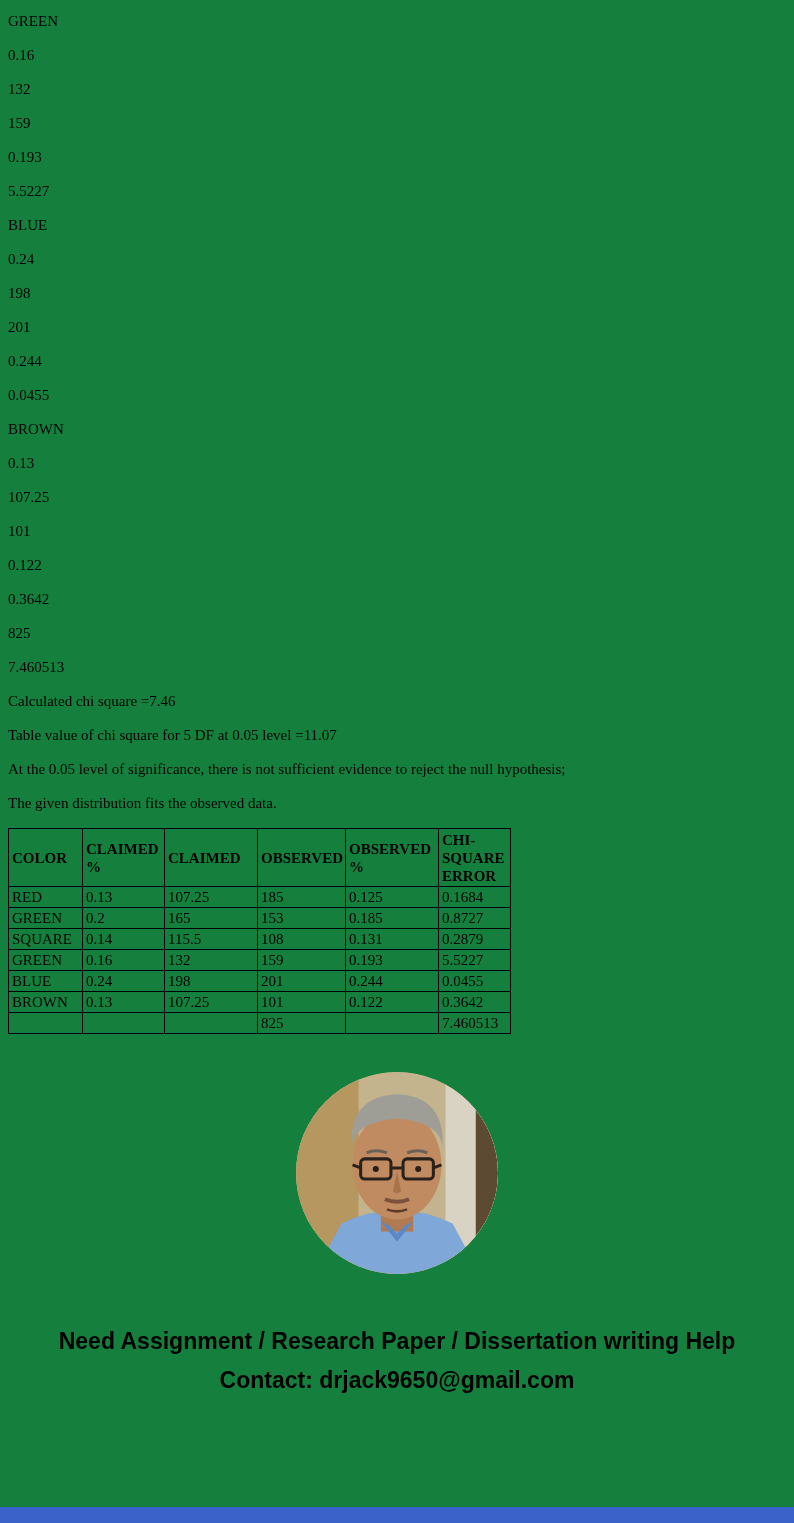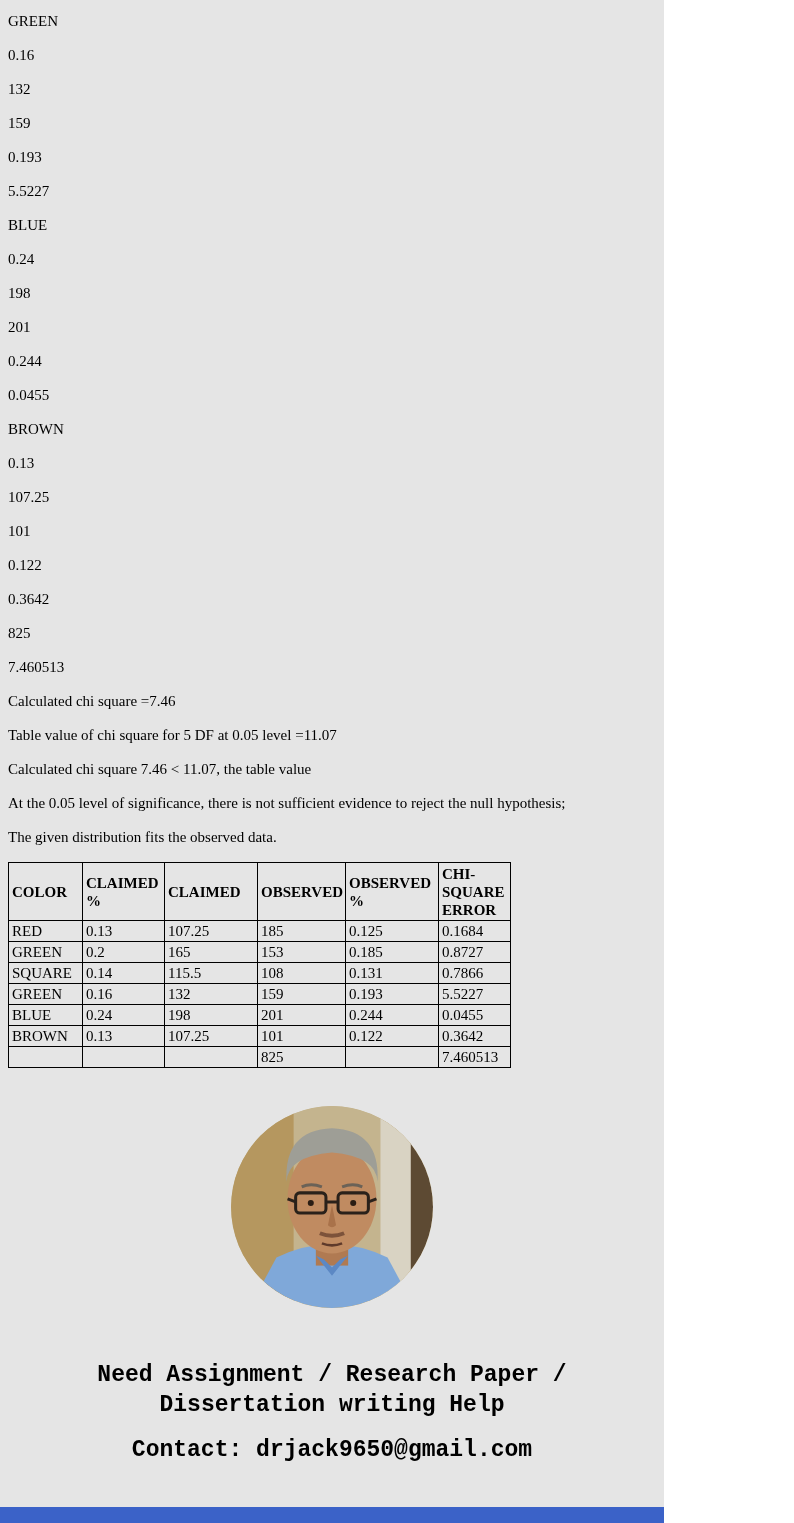--- a/index.html
+++ b/index.html
@@ -5,23 +5,23 @@
   * { box-sizing: border-box; }
   html, body { margin: 0; padding: 0; }
   body {
     width: 794px;
     background: #ffffff;
     color: #000000;
     font-family: "Liberation Serif", serif;
   }
   .page {
     position: relative;
-    width: 664px;
+    width: 794px;
     height: 1523px;
-    background: #e5e5e5;
+    background: #15803d;
     overflow: hidden;
   }
   .content { padding: 12px 8px 0 8px; }
 
   .para {
     margin: 16px 0;
     font-size: 15px;
     line-height: 18px;
   }
   [data-name="paragraphs"] .para:first-child { margin-top: 0; }
@@ -58,28 +58,28 @@
     height: 202px;
     border-radius: 50%;
     overflow: hidden;
     background: #c4b48e;
   }
   .photo svg { display: block; width: 100%; height: 100%; }
 
   .footer {
     margin-top: 52px;
     text-align: center;
-    font-family: Liberation Mono, monospace;
+    font-family: Liberation Sans, sans-serif;
     font-weight: bold;
     font-size: 23px;
     line-height: 30px;
     color: #000;
   }
   .footer-line1 { max-width: 770px; margin: 0 auto; }
-  .footer-line2 { margin: 15px auto; }
+  .footer-line2 { margin: 9px auto; }
 
   .bottom-bar {
     position: absolute;
     left: 0;
     bottom: 0;
     width: 100%;
     height: 16px;
     background: #3b62c8;
   }
 </style>
@@ -105,21 +105,20 @@
         <p class="para" data-name="paragraph">BROWN</p>
         <p class="para" data-name="paragraph">0.13</p>
         <p class="para" data-name="paragraph">107.25</p>
         <p class="para" data-name="paragraph">101</p>
         <p class="para" data-name="paragraph">0.122</p>
         <p class="para" data-name="paragraph">0.3642</p>
         <p class="para" data-name="paragraph">825</p>
         <p class="para" data-name="paragraph">7.460513</p>
         <p class="para" data-name="paragraph">Calculated chi square =7.46</p>
         <p class="para" data-name="paragraph">Table value of chi square for 5 DF at 0.05 level =11.07</p>
-        <p class="para" data-name="paragraph">Calculated chi square 7.46 &lt; 11.07, the table value</p>
         <p class="para" data-name="paragraph">At the 0.05 level of significance, there is not sufficient evidence to reject the null hypothesis;</p>
         <p class="para" data-name="paragraph">The given distribution fits the observed data.</p>
       </div>
 
     <table class="chi" data-name="chi-square-table">
       <colgroup>
         <col style="width:74px">
           <col style="width:82px">
           <col style="width:93px">
         <col style="width:88px">
@@ -156,21 +155,21 @@
             <td data-name="table-cell">153</td>
             <td data-name="table-cell">0.185</td>
             <td data-name="table-cell">0.8727</td>
           </tr>
           <tr data-name="table-row">
             <td data-name="table-cell">SQUARE</td>
             <td data-name="table-cell">0.14</td>
             <td data-name="table-cell">115.5</td>
             <td data-name="table-cell">108</td>
             <td data-name="table-cell">0.131</td>
-            <td data-name="table-cell">0.7866</td>
+            <td data-name="table-cell">0.2879</td>
           </tr>
           <tr data-name="table-row">
             <td data-name="table-cell">GREEN</td>
             <td data-name="table-cell">0.16</td>
             <td data-name="table-cell">132</td>
             <td data-name="table-cell">159</td>
             <td data-name="table-cell">0.193</td>
             <td data-name="table-cell">5.5227</td>
           </tr>
           <tr data-name="table-row">

